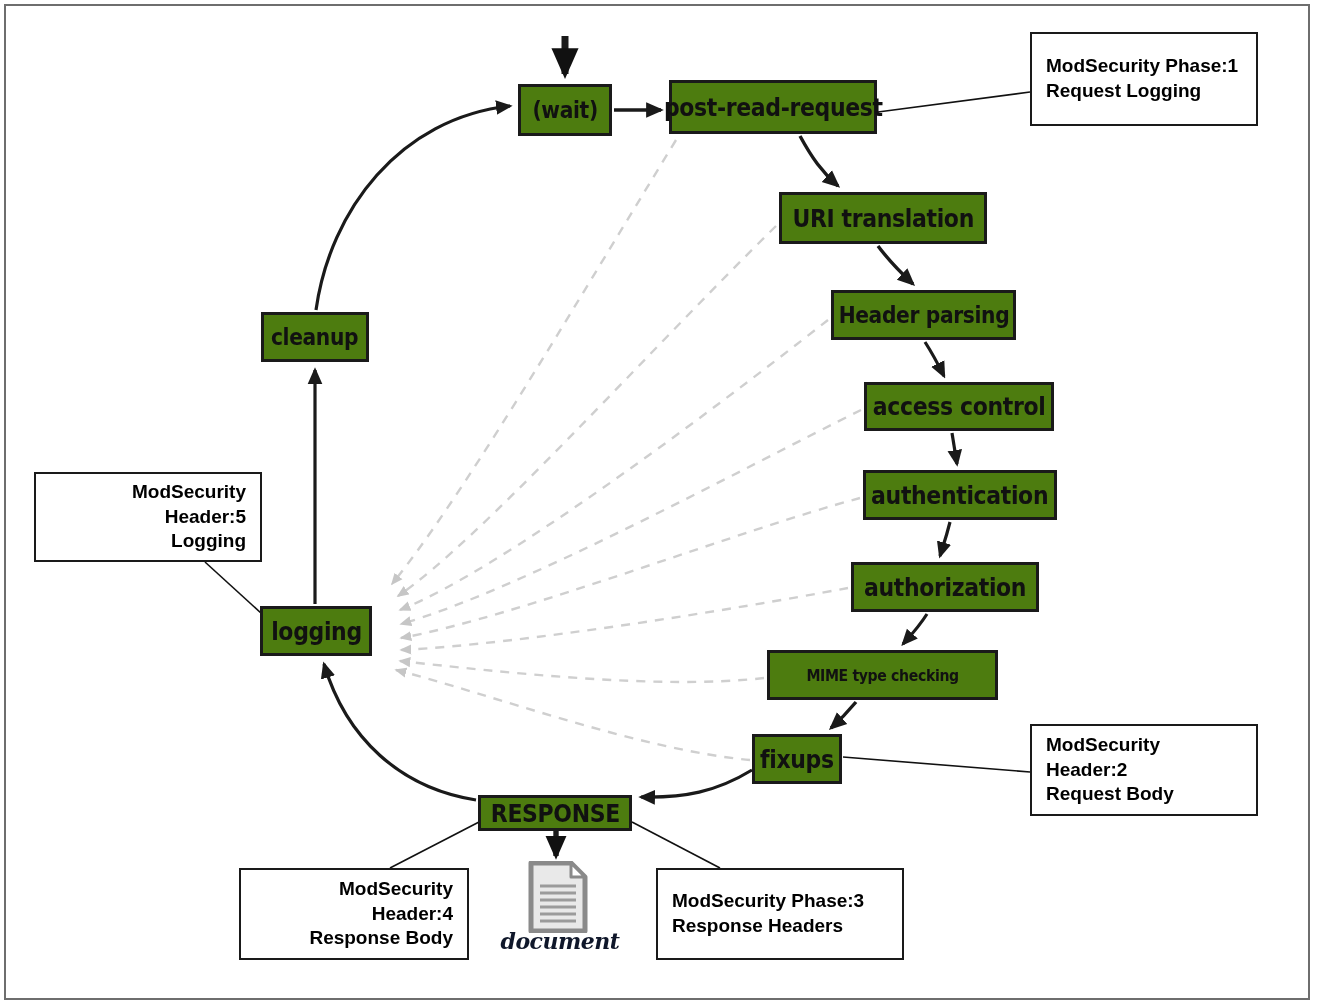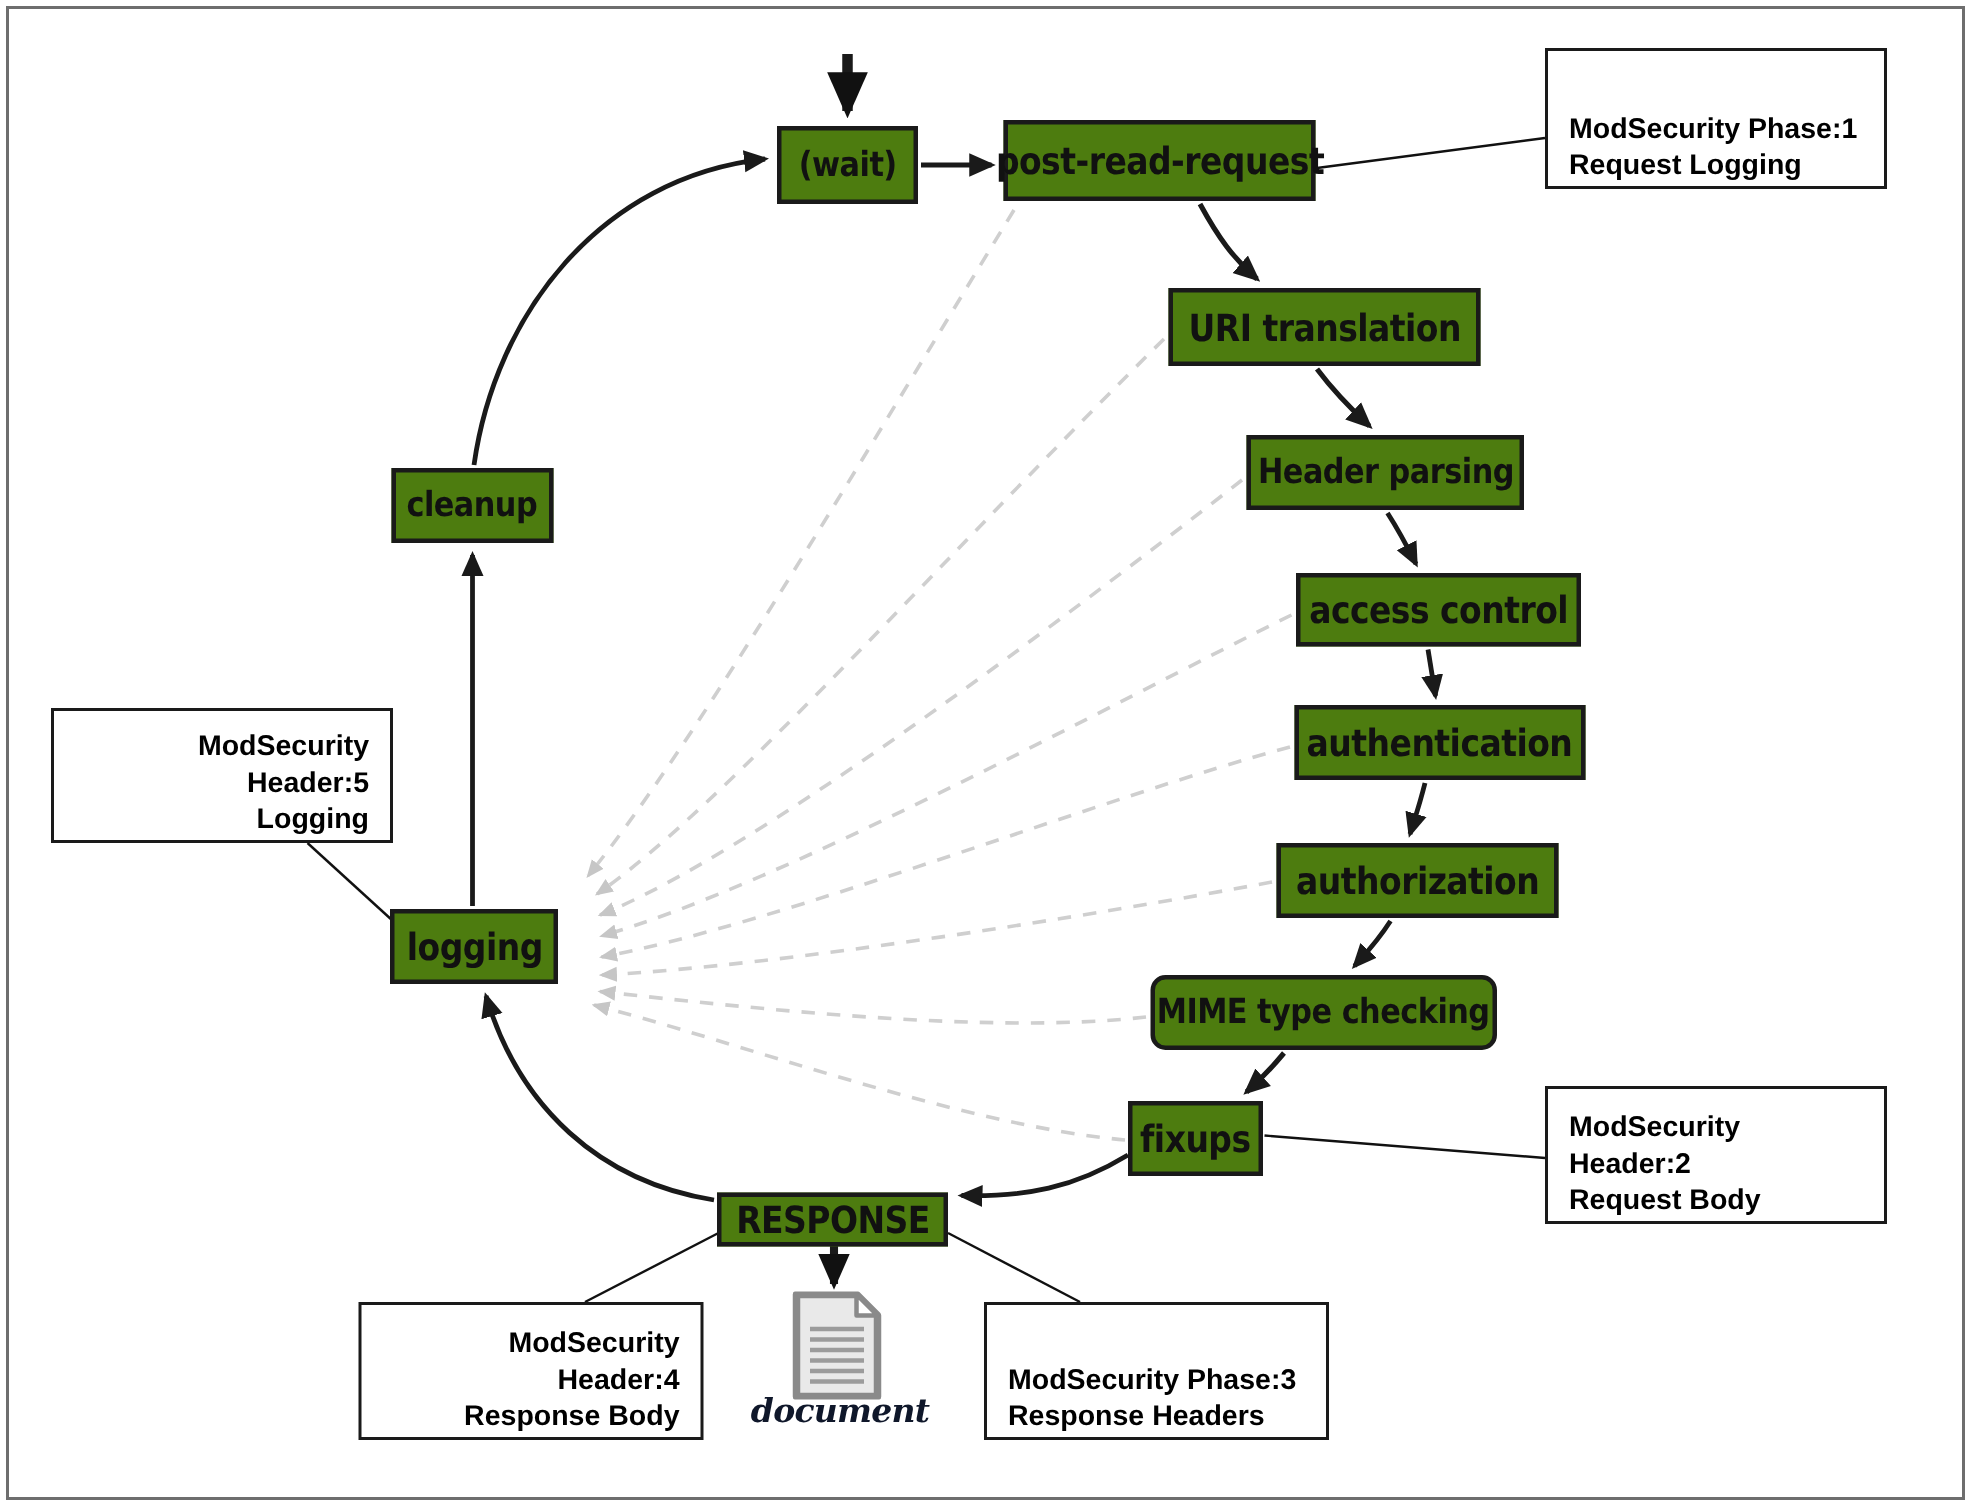--- a/index.html
+++ b/index.html
@@ -54,21 +54,21 @@
     display: inline-block;
   }
   
   .callout {
     position: absolute;
     box-sizing: border-box;
     background: #ffffff;
     border: 2px solid #1a1a1a;
     display: flex;
     flex-direction: column;
-    justify-content: flex-end;
+    justify-content: center;
     font-family: "Liberation Sans", sans-serif;
     font-weight: bold;
     font-size: 19px;
     line-height: 1.30;
     color: #000000;
     padding: 0 14px;
   }
   .callout.align-left  { text-align: left; }
   .callout.align-right { text-align: right; }
 
@@ -186,21 +186,21 @@
   </div>
 
   <div class="node" style="left:863px;top:470px;width:194px;height:50px;font-size:25px;">
     <span class="node-label">authentication</span>
   </div>
 
   <div class="node" style="left:851px;top:562px;width:188px;height:50px;font-size:25px;">
     <span class="node-label">authorization</span>
   </div>
 
-  <div class="node" style="left:767px;top:650px;width:231px;height:50px;font-size:23px;border-radius:10px;">
+  <div class="node" style="left:767px;top:650px;width:231px;height:50px;font-size:16px;">
     <span class="node-label">MIME type checking</span>
   </div>
 
   <div class="node" style="left:752px;top:734px;width:90px;height:50px;font-size:25px;">
     <span class="node-label">fixups</span>
   </div>
 
   <div class="node" style="left:478px;top:773px;width:154px;height:36px;font-size:25px;margin-top:22px;">
     <span class="node-label">RESPONSE</span>
   </div>
@@ -226,21 +226,21 @@
   <div class="callout align-left" style="left:1030px;top:724px;width:228px;height:92px;">
     <div>ModSecurity Header:2</div>
     <div>Request Body</div>
   </div>
 
   <div class="callout align-right" style="left:239px;top:868px;width:230px;height:92px;">
     <div>ModSecurity Header:4</div>
     <div>Response Body</div>
   </div>
 
-  <div class="callout align-left" style="left:656px;top:868px;width:230px;height:92px;">
+  <div class="callout align-left" style="left:656px;top:868px;width:248px;height:92px;">
     <div>ModSecurity Phase:3</div>
     <div>Response Headers</div>
   </div>
 
   <svg id="document-icon" viewBox="0 0 62 72" xmlns="http://www.w3.org/2000/svg">
     <path d="M 4 2 L 44 2 L 58 16 L 58 70 L 4 70 Z" fill="#e9e9e9" stroke="#8a8a8a" stroke-width="5" stroke-linejoin="round"></path>
     <path d="M 44 2 L 44 16 L 58 16 Z" fill="#ffffff" stroke="#8a8a8a" stroke-width="3" stroke-linejoin="round"></path>
     <g stroke="#9b9b9b" stroke-width="3">
       <line x1="13" y1="25" x2="49" y2="25"></line>
       <line x1="13" y1="32" x2="49" y2="32"></line>

